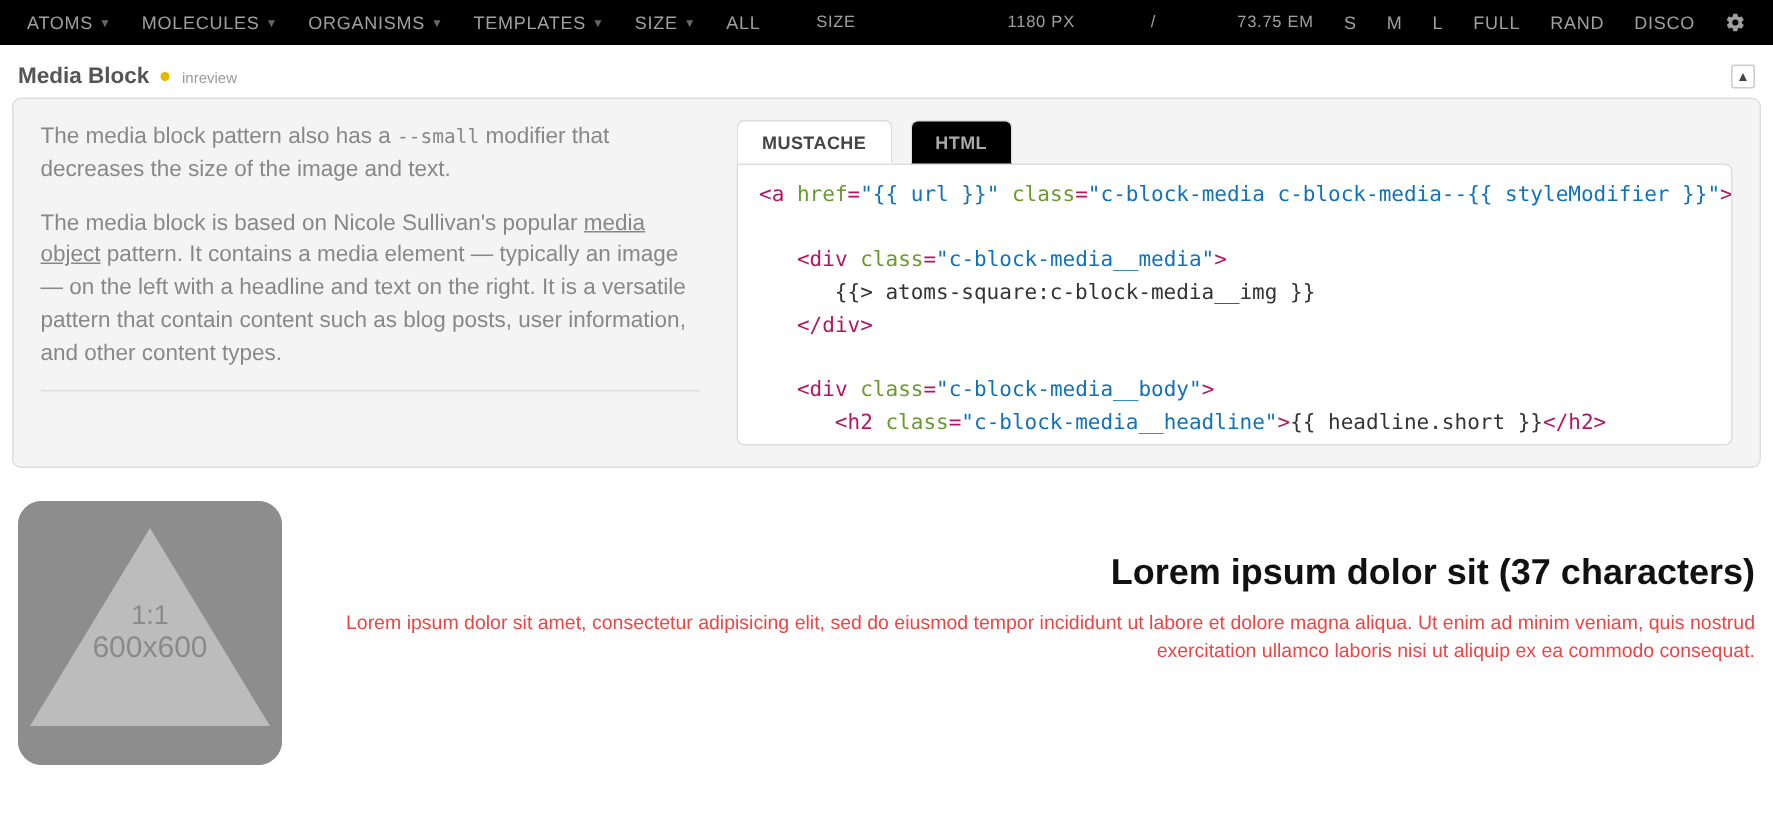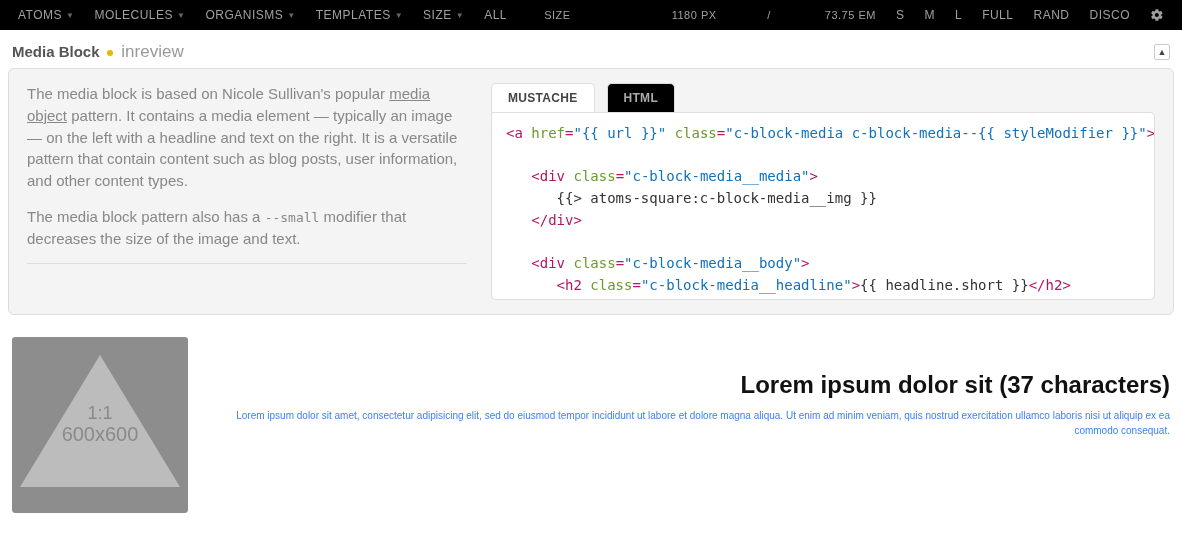--- a/index.html
+++ b/index.html
@@ -45,21 +45,21 @@
       color: #555;
     }
     .status-dot {
       display: inline-block;
       width: 6px; height: 6px;
       border-radius: 50%;
       background: #e6b800;
       margin: 0 4px;
       vertical-align: middle;
     }
-    .status-label { font-size: 17px; color: #999; }
+    .status-label { font-size: 10px; color: #999; }
     .collapse-btn {
       width: 16px; height: 16px;
       border: 1px solid #ccc;
       background: #fff;
       font-size: 9px;
       text-align: center;
       line-height: 14px;
       cursor: pointer;
       border-radius: 2px;
     }
@@ -133,36 +133,36 @@
     .example {
       padding: 22px 12px 12px 12px;
       display: flex;
       gap: 26px;
       align-items: flex-start;
     }
     .placeholder {
       width: 176px;
       height: 176px;
       background: #8d8d8d;
-      border-radius: 4px;
+      border-radius: 16px;
       position: relative;
       flex-shrink: 0;
       overflow: hidden;
     }
     .placeholder svg { width: 100%; height: 100%; display: block; }
     .example-body { flex: 1; padding-top: 34px; text-align: right; }
     .example-body h2 {
       font-size: 24px;
       font-weight: bold;
       color: #111;
       margin-bottom: 10px;
     }
     .example-body p {
-      font-size: 10px;
-      color: #3b82f6;
+      font-size: 13px;
+      color: #ef4444;
       line-height: 1.45;
     }
   </style>
 </head>
 <body>
 
 <div class="topbar">
   <div class="topbar-left">
     <div class="topbar-item">
         <span>ATOMS</span>
@@ -211,24 +211,24 @@
     <span class="pattern-title">Media Block</span>
     <span class="status-dot"></span>
     <span class="status-label">inreview</span>
   </div>
   <div class="collapse-btn">▲</div>
 </div>
 
 <div class="info-panel">
   <div class="info-left">
     <p>
-      <span>The media block is based on Nicole Sullivan's popular </span><a href="#">media object</a><span> pattern. It contains a media element — typically an image — on the left with a headline and text on the right. It is a versatile pattern that contain content such as blog posts, user information, and other content types.</span>
+      <span>The media block pattern also has a </span><code>--small</code><span> modifier that decreases the size of the image and text.</span>
     </p>
     <p>
-      <span>The media block pattern also has a </span><code>--small</code><span> modifier that decreases the size of the image and text.</span>
+      <span>The media block is based on Nicole Sullivan's popular </span><a href="#">media object</a><span> pattern. It contains a media element — typically an image — on the left with a headline and text on the right. It is a versatile pattern that contain content such as blog posts, user information, and other content types.</span>
     </p>
     <div class="divider"></div>
   </div>
   <div class="info-right">
     <div class="tabs">
       <div class="tab active">MUSTACHE</div>
       <div class="tab">HTML</div>
     </div>
     <div class="code-box"><span class="t">&lt;<span>a</span></span> <span class="a">href</span><span class="t">=</span><span class="s">"<span>{{ url }}</span>"</span> <span class="a">class</span><span class="t">=</span><span class="s">"<span>c-block-media c-block-media--{{ styleModifier }}</span>"</span><span class="t">&gt;</span>
 

